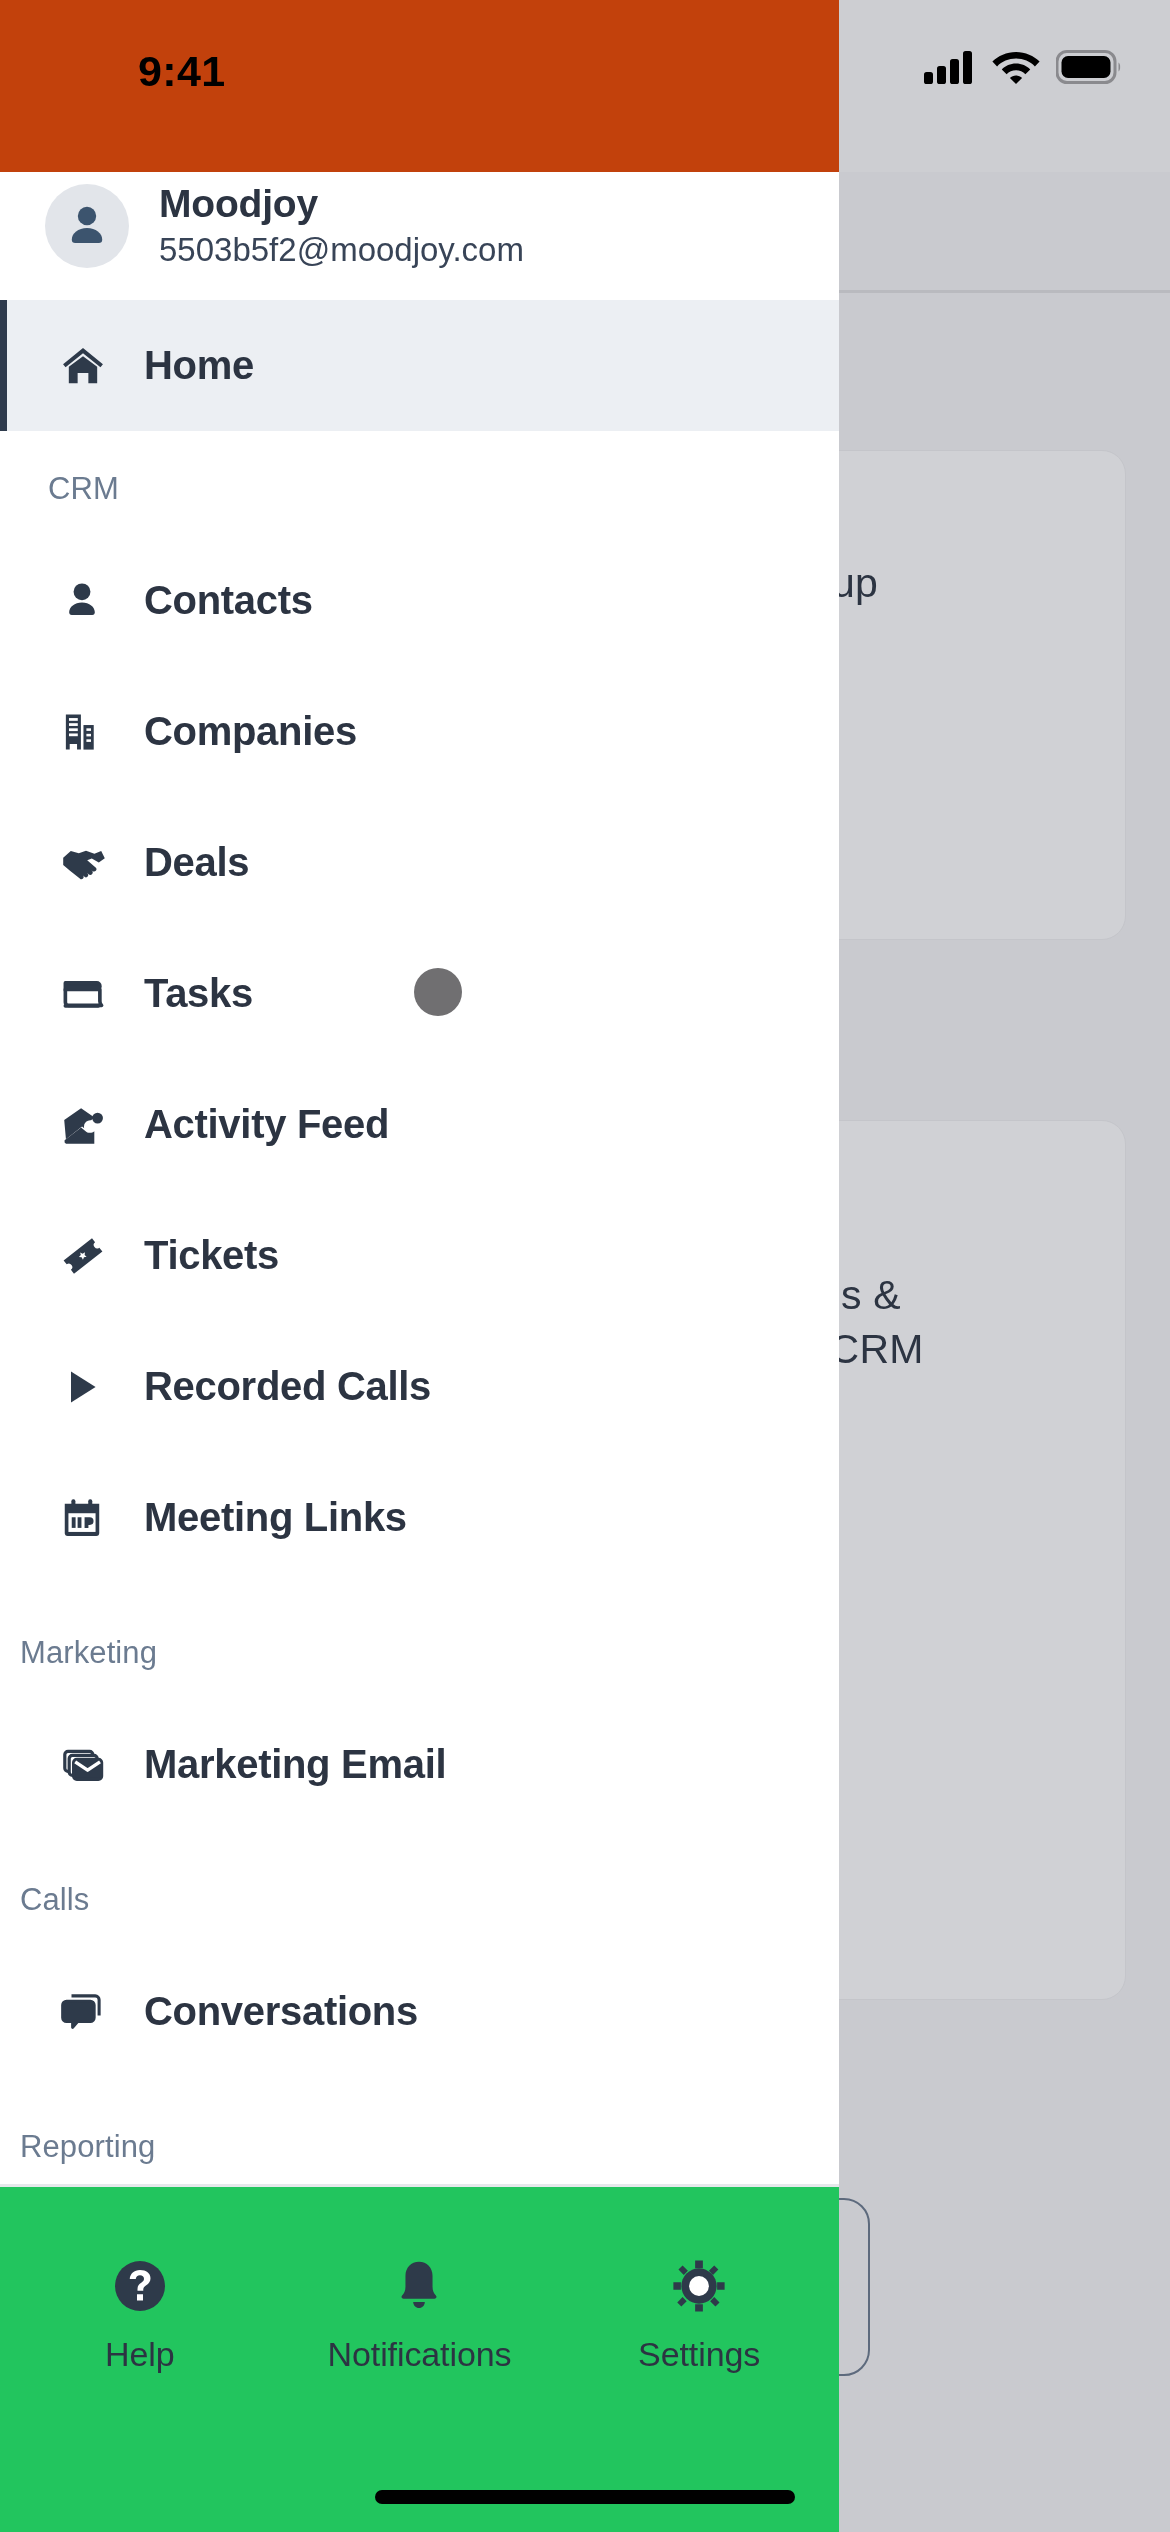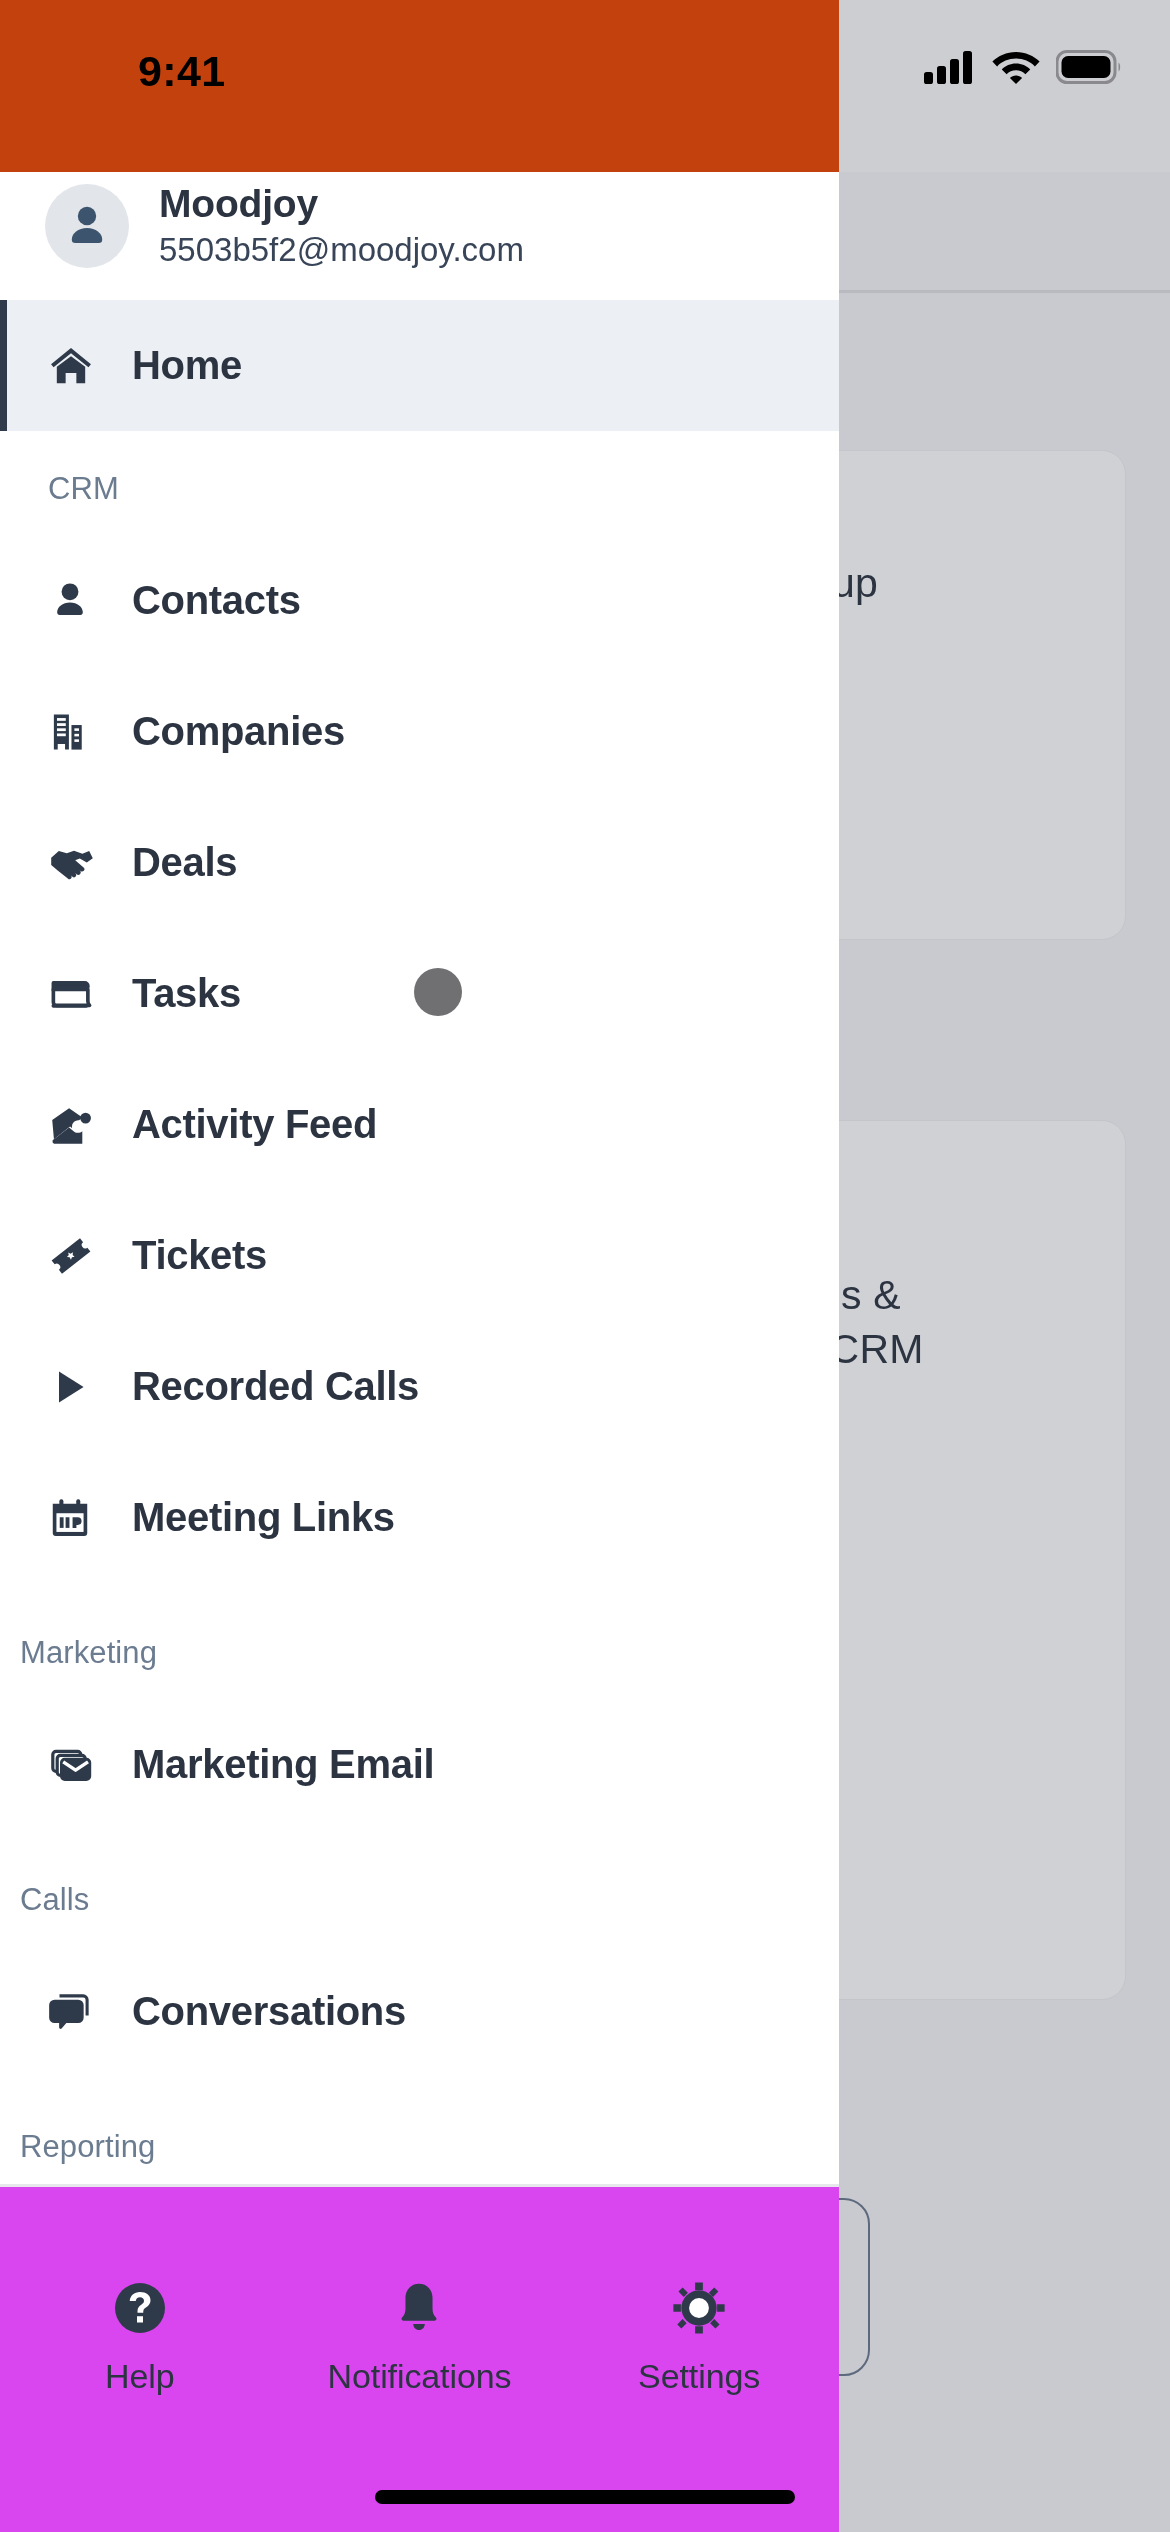--- a/index.html
+++ b/index.html
@@ -145,21 +145,21 @@
     position: absolute;
     left: 0; top: 300px;
     width: 839px;
   }
 
   .nav-item {
     position: relative;
     display: flex;
     align-items: center;
     height: 131px;
-    padding-left: 48px;
+    padding-left: 60px;
   }
   .nav-item.active {
     background: #eceff3;
   }
   .nav-item.active::before {
     content: "";
     position: absolute;
     left: 0; top: 0;
     width: 7px; height: 100%;
     background: #2f3b4d;
@@ -202,27 +202,27 @@
     z-index: 15;
   }
 
   
   .bottom-bar {
     position: absolute;
     left: 0;
     bottom: 0;
     width: 839px;
     height: 348px;
-    background: #d946ef;
+    background: #22c55e;
     border-top: 3px solid #e6e8eb;
     z-index: 30;
     display: flex;
     align-items: flex-start;
     justify-content: space-around;
-    padding-top: 88px;
+    padding-top: 66px;
   }
   .bottom-item {
     display: flex;
     flex-direction: column;
     align-items: center;
     width: 200px;
   }
   .bottom-icon {
     height: 66px;
     display: flex;

